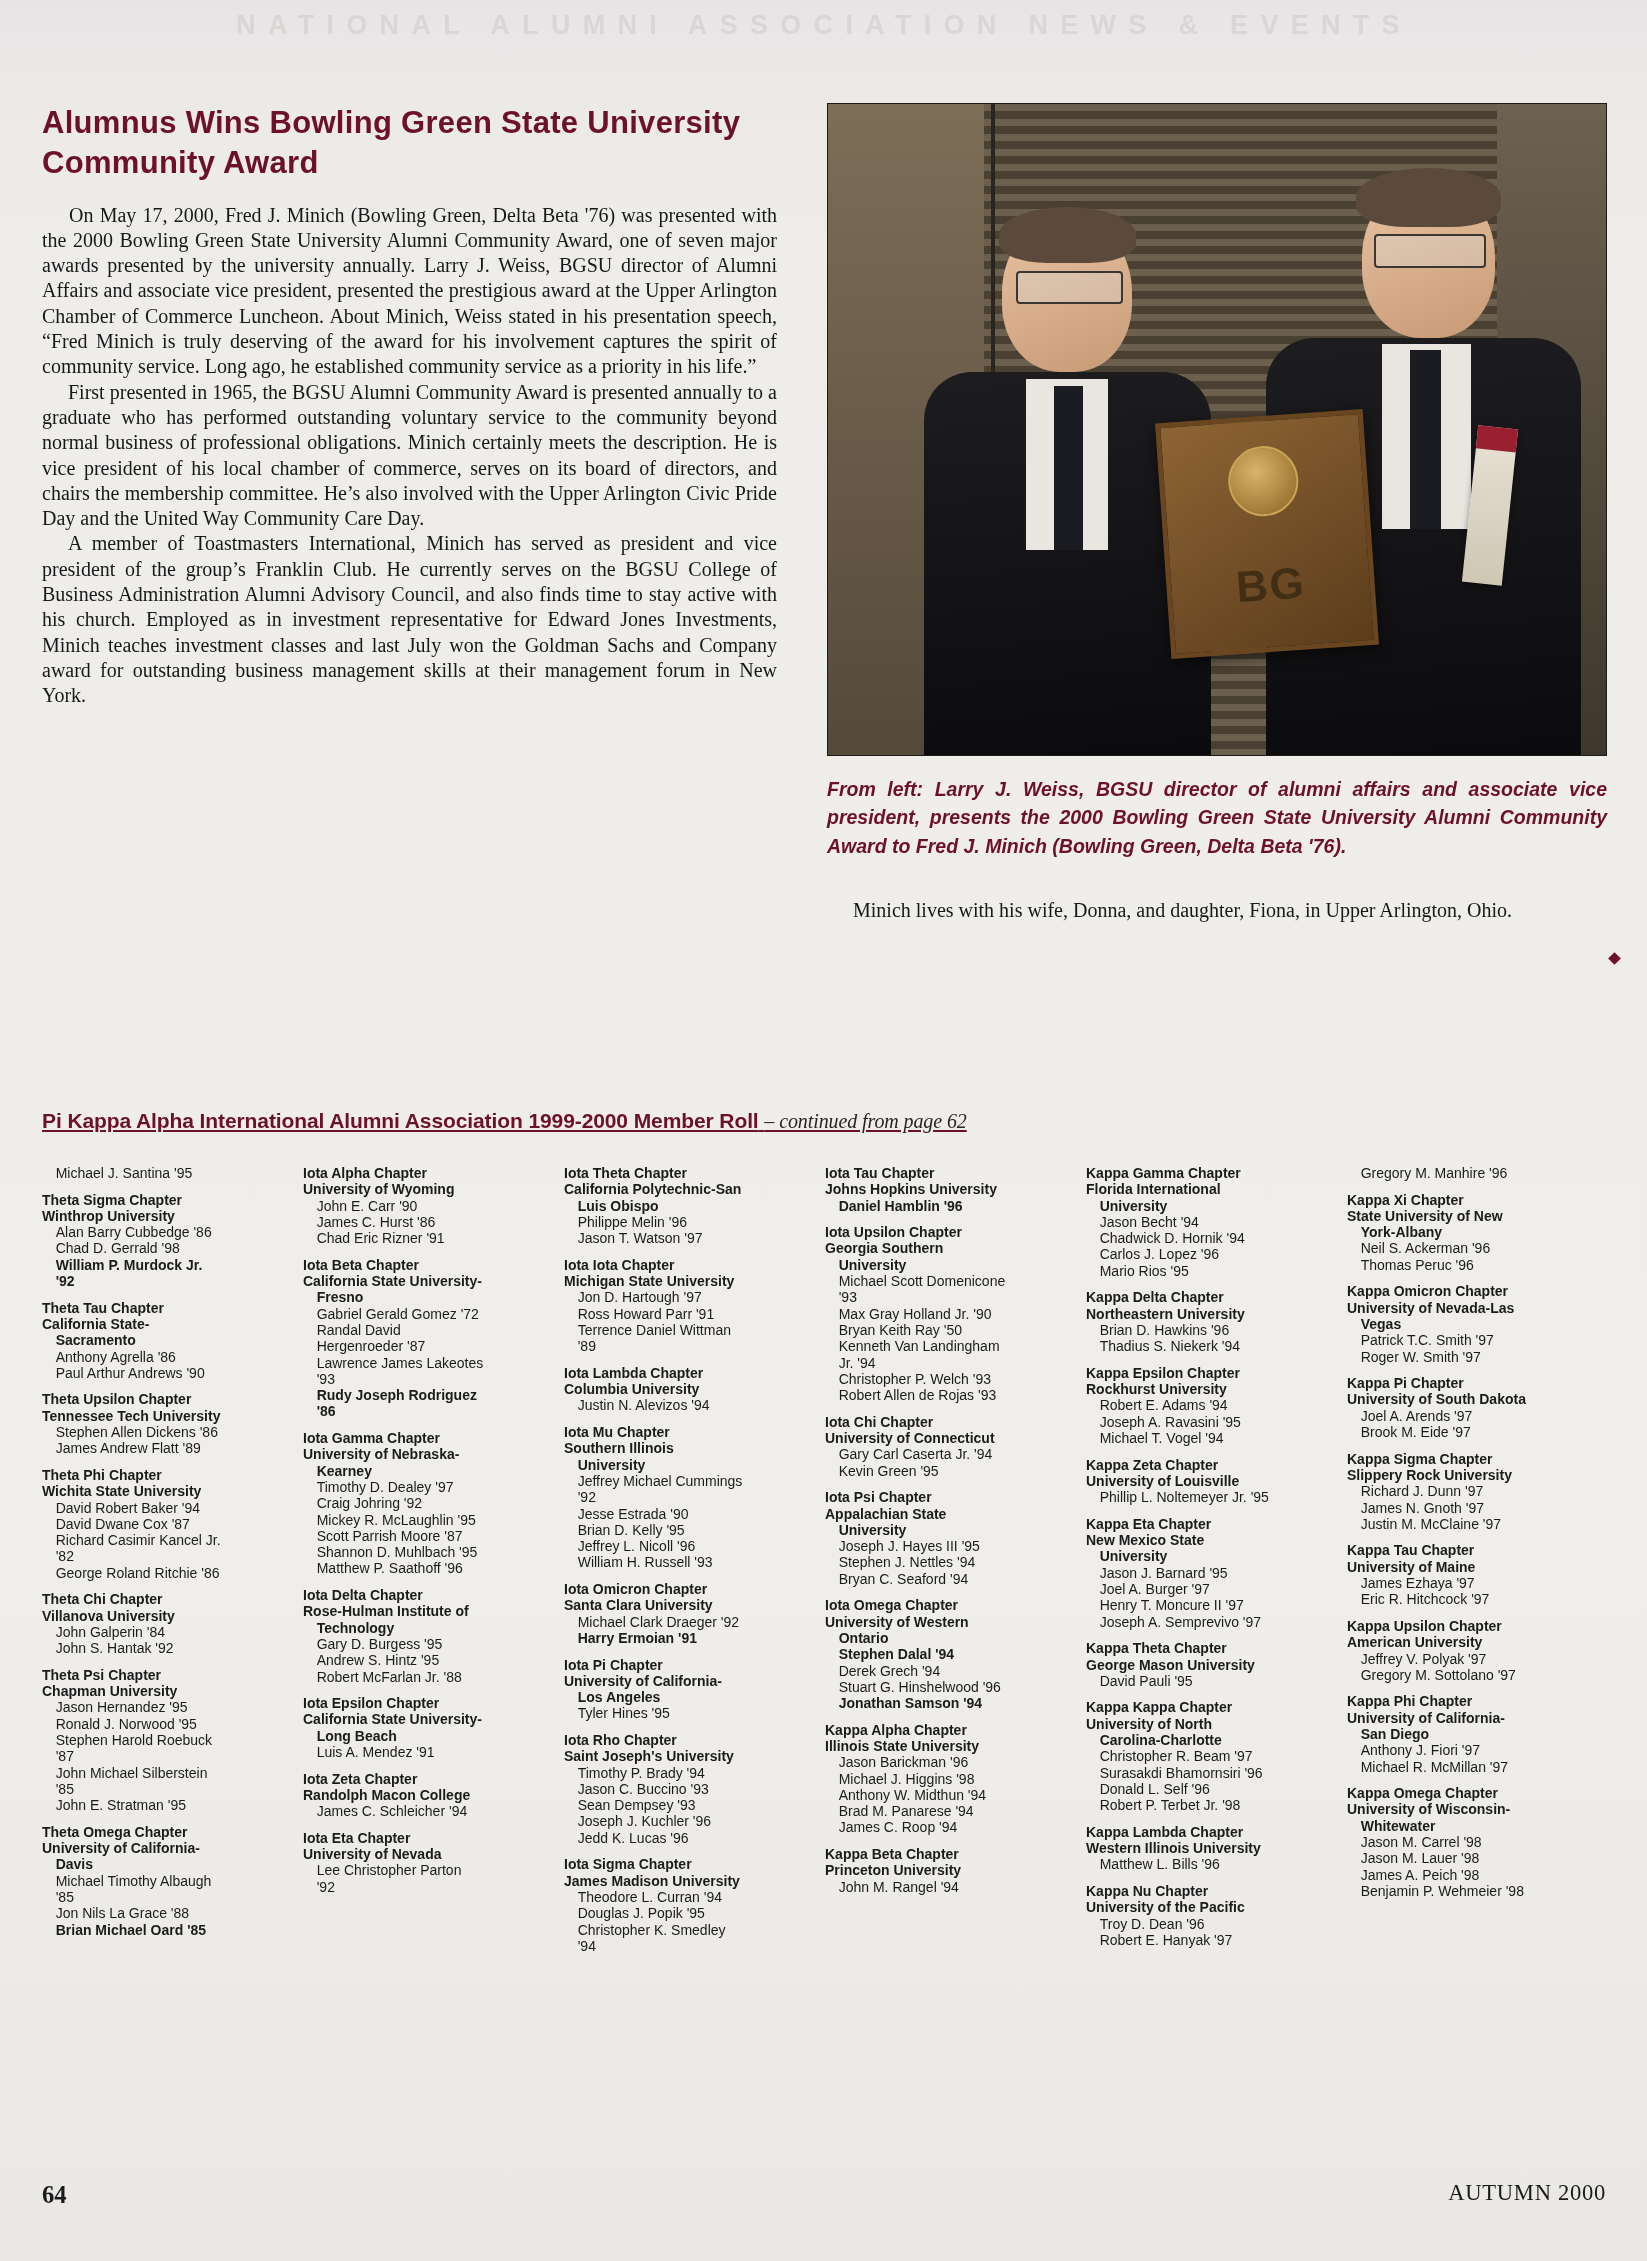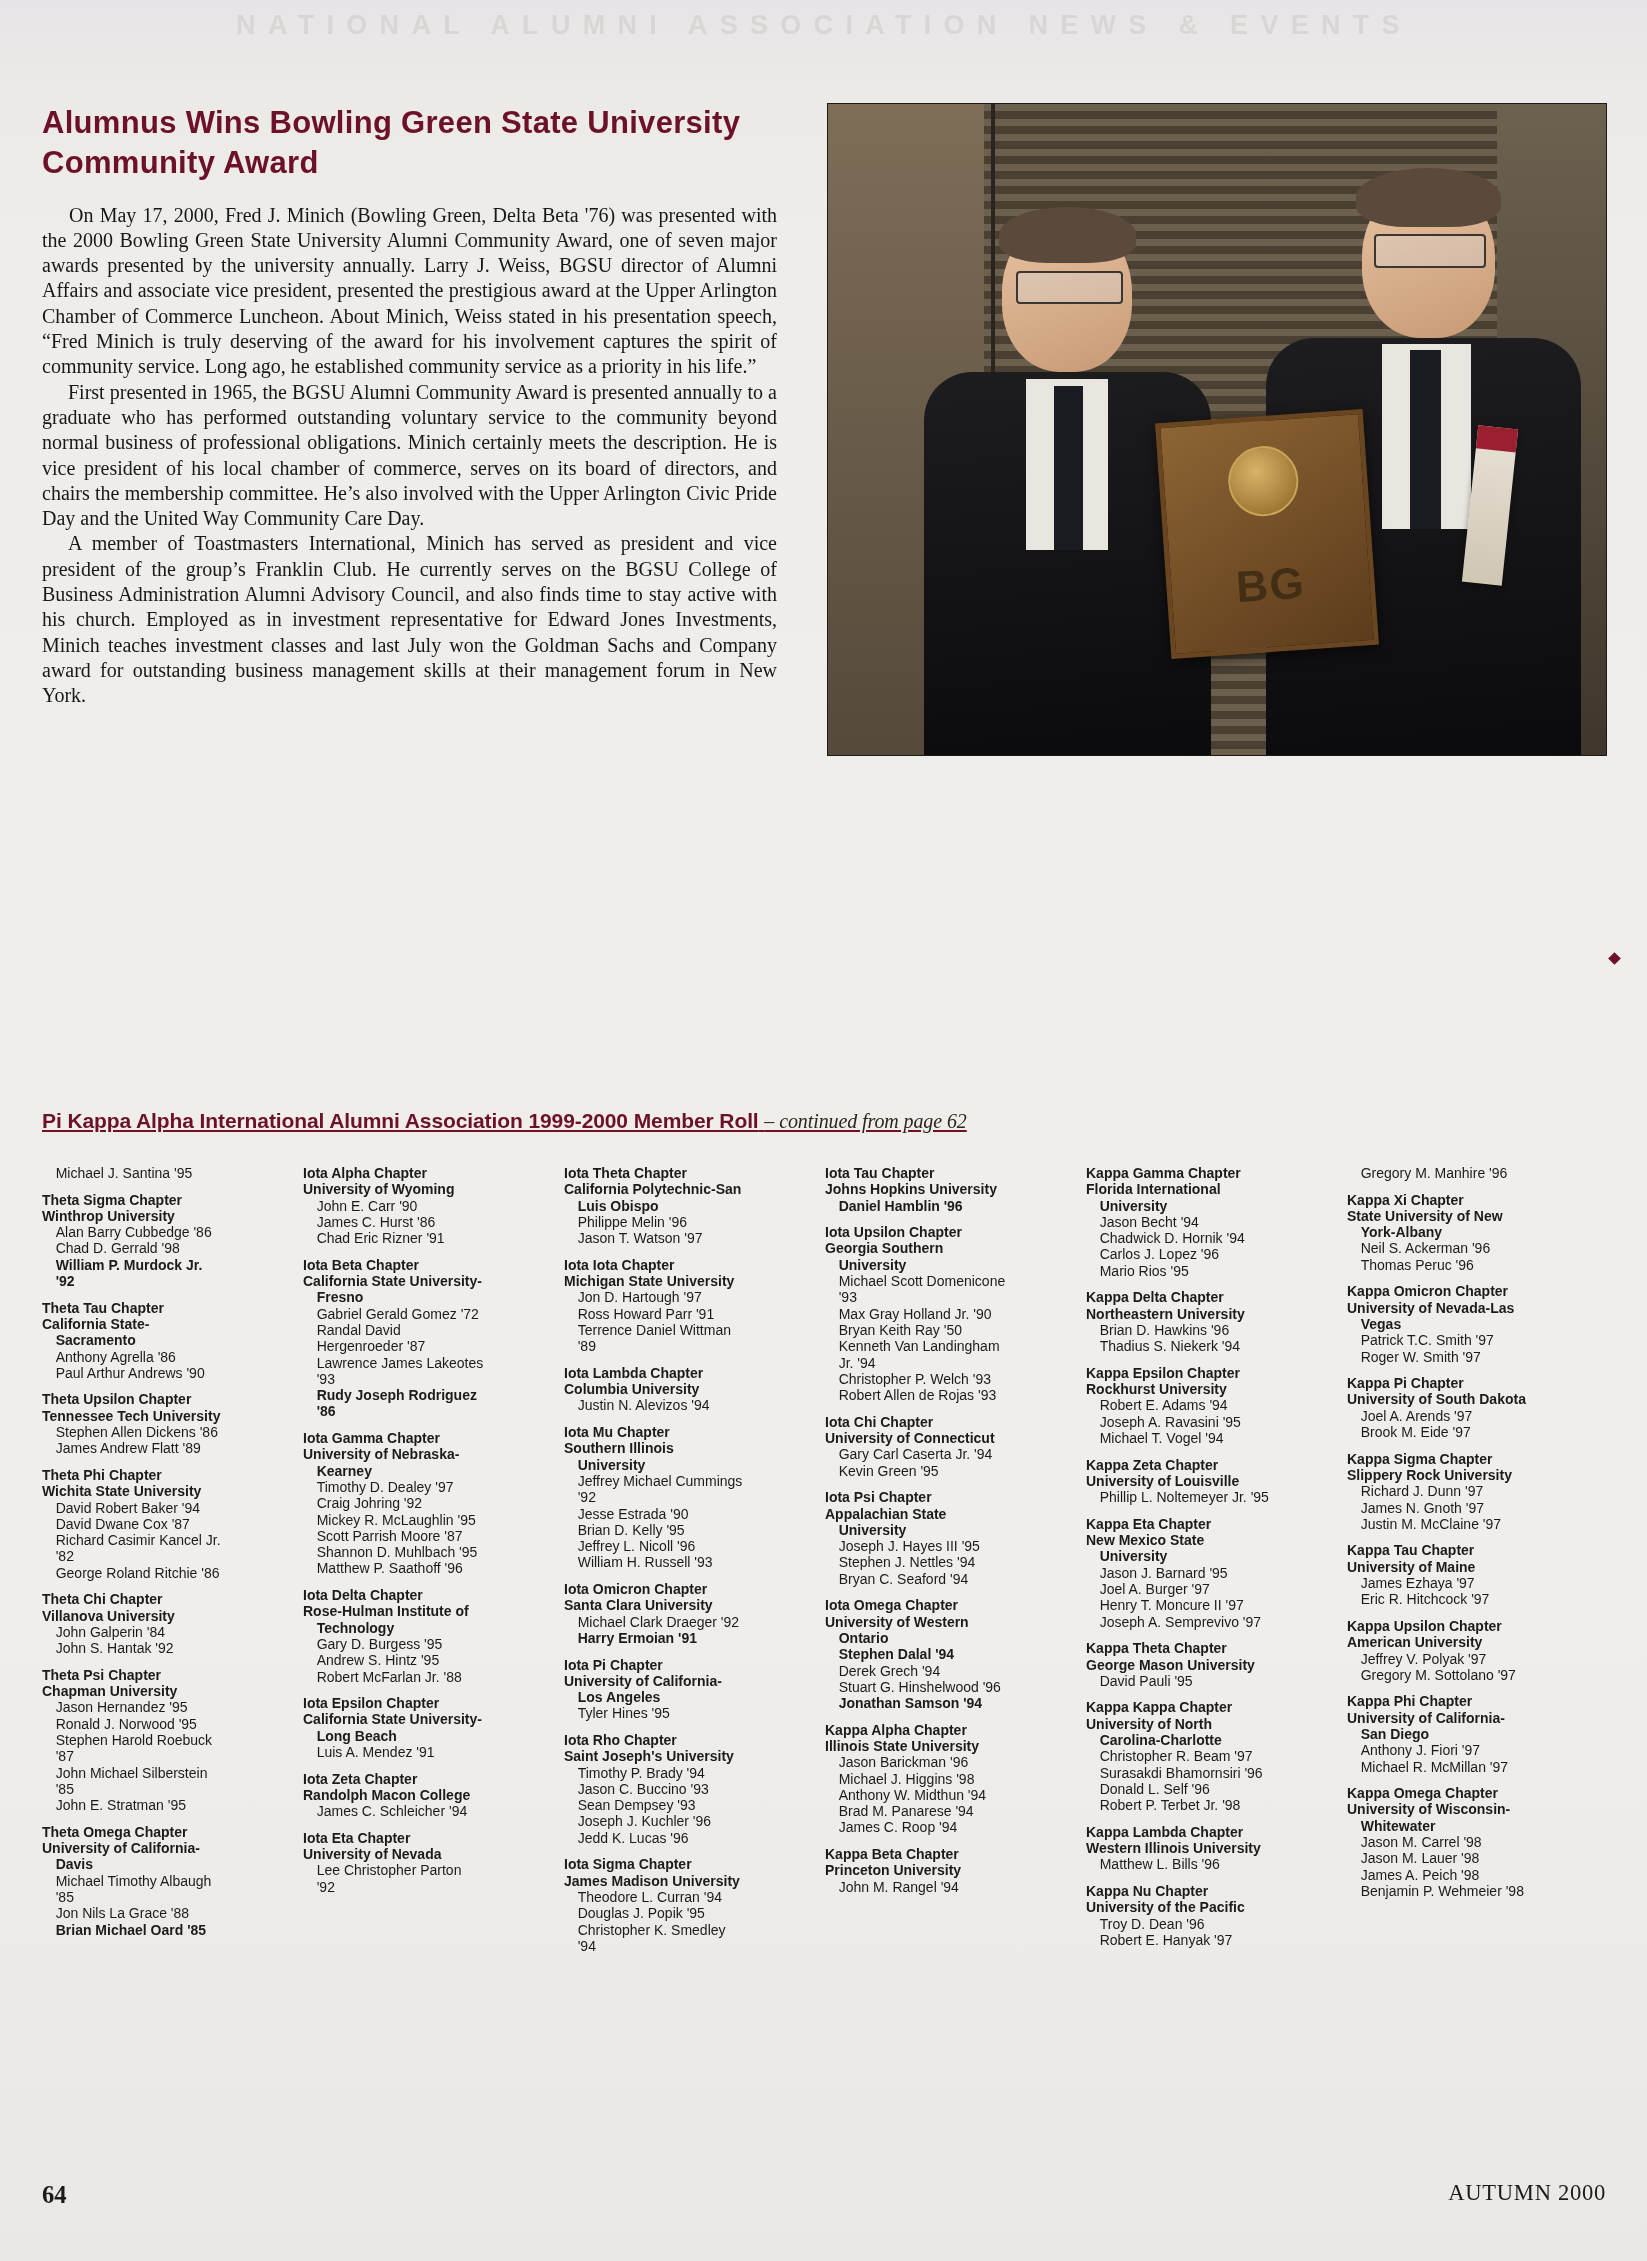--- a/index.html
+++ b/index.html
@@ -253,21 +253,25 @@
           <div class="plaque">
             <div class="seal"></div>
             <div class="bg">BG</div>
           </div>
 
           <div class="ribbon">
               <div class="r"></div>
             </div>
         </div>
 
-
+        <div class="caption">
+          <span class="ci">From left: Larry J. Weiss, BGSU director of alumni affairs and associate vice president, presents the 2000 Bowling Green State University Alumni Community Award to Fred J. Minich (Bowling Green, Delta Beta '76).</span>
+        </div>
+
+        <div class="tail">Minich lives with his wife, Donna, and daughter, Fiona, in Upper Arlington, Ohio.</div>
       </div>
 
       <div class="bullet"></div>
     </div>
 
     <div class="roll">
       <div class="roll-title">
         <span>Pi Kappa Alpha International Alumni Association 1999-2000 Member Roll</span>
         <span class="cont">– continued from page 62</span>
       </div>

